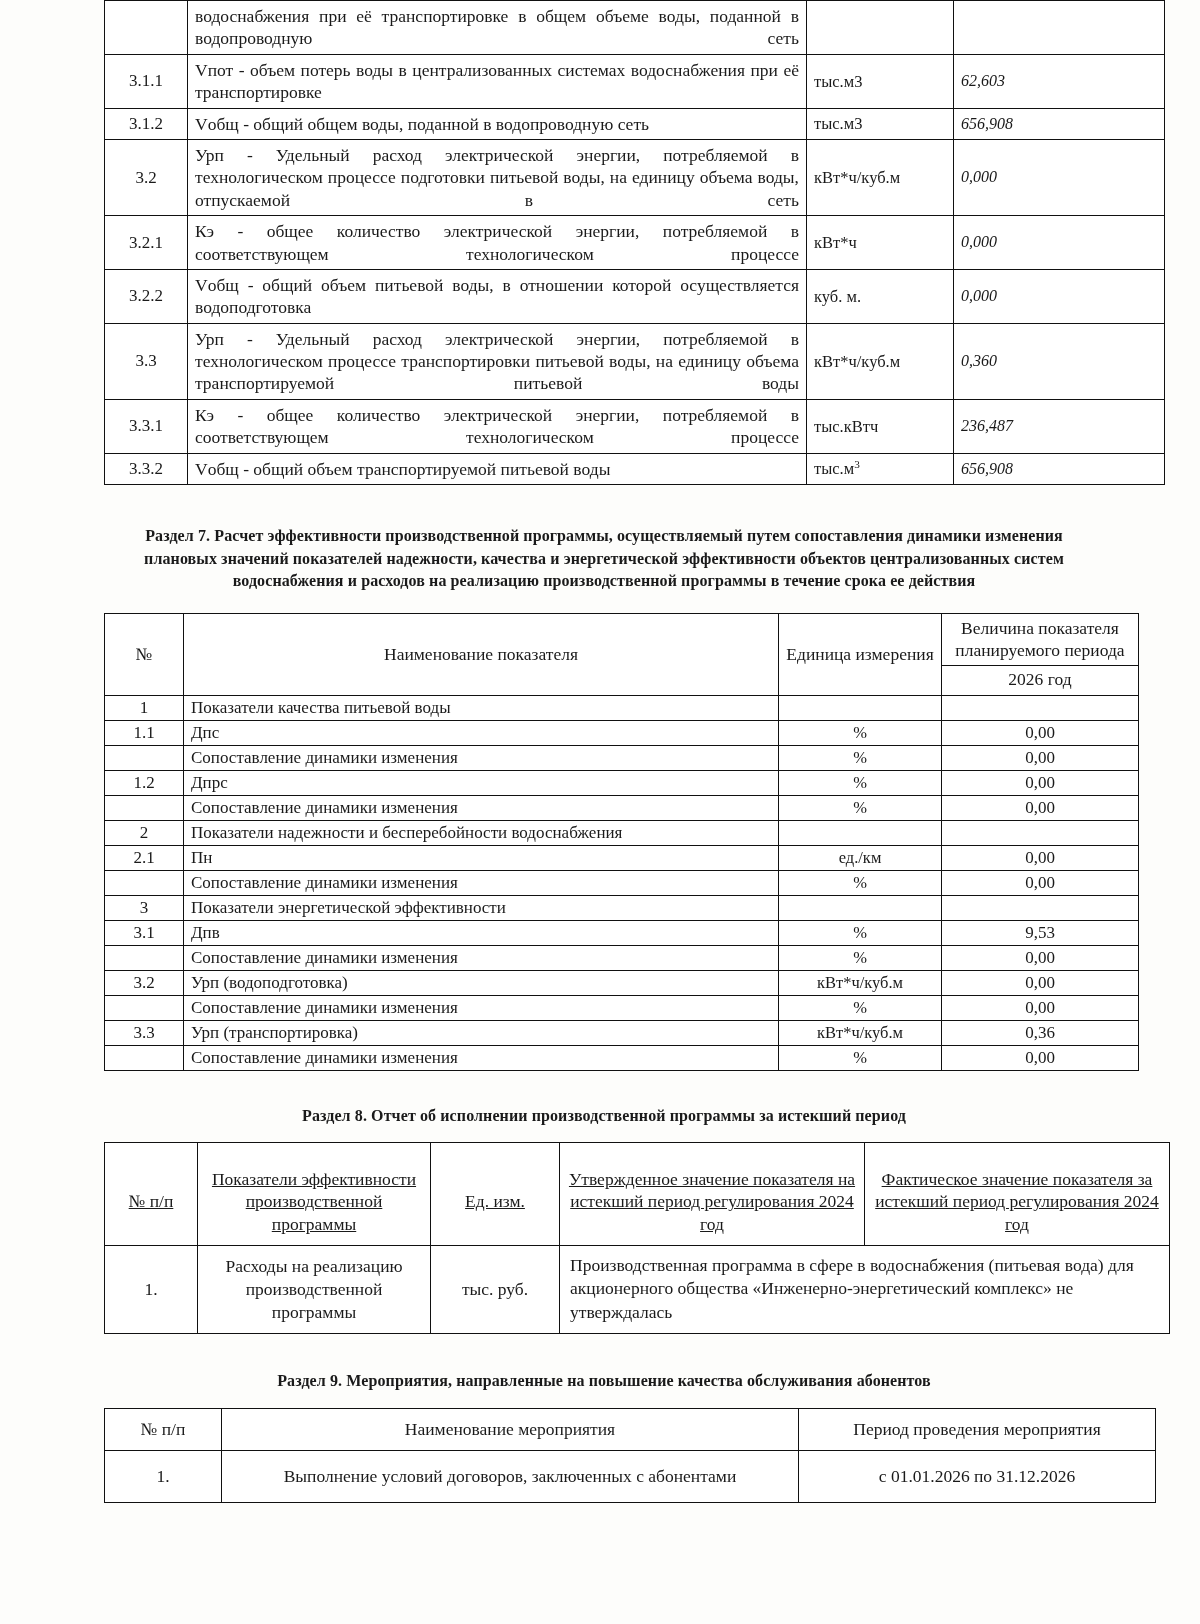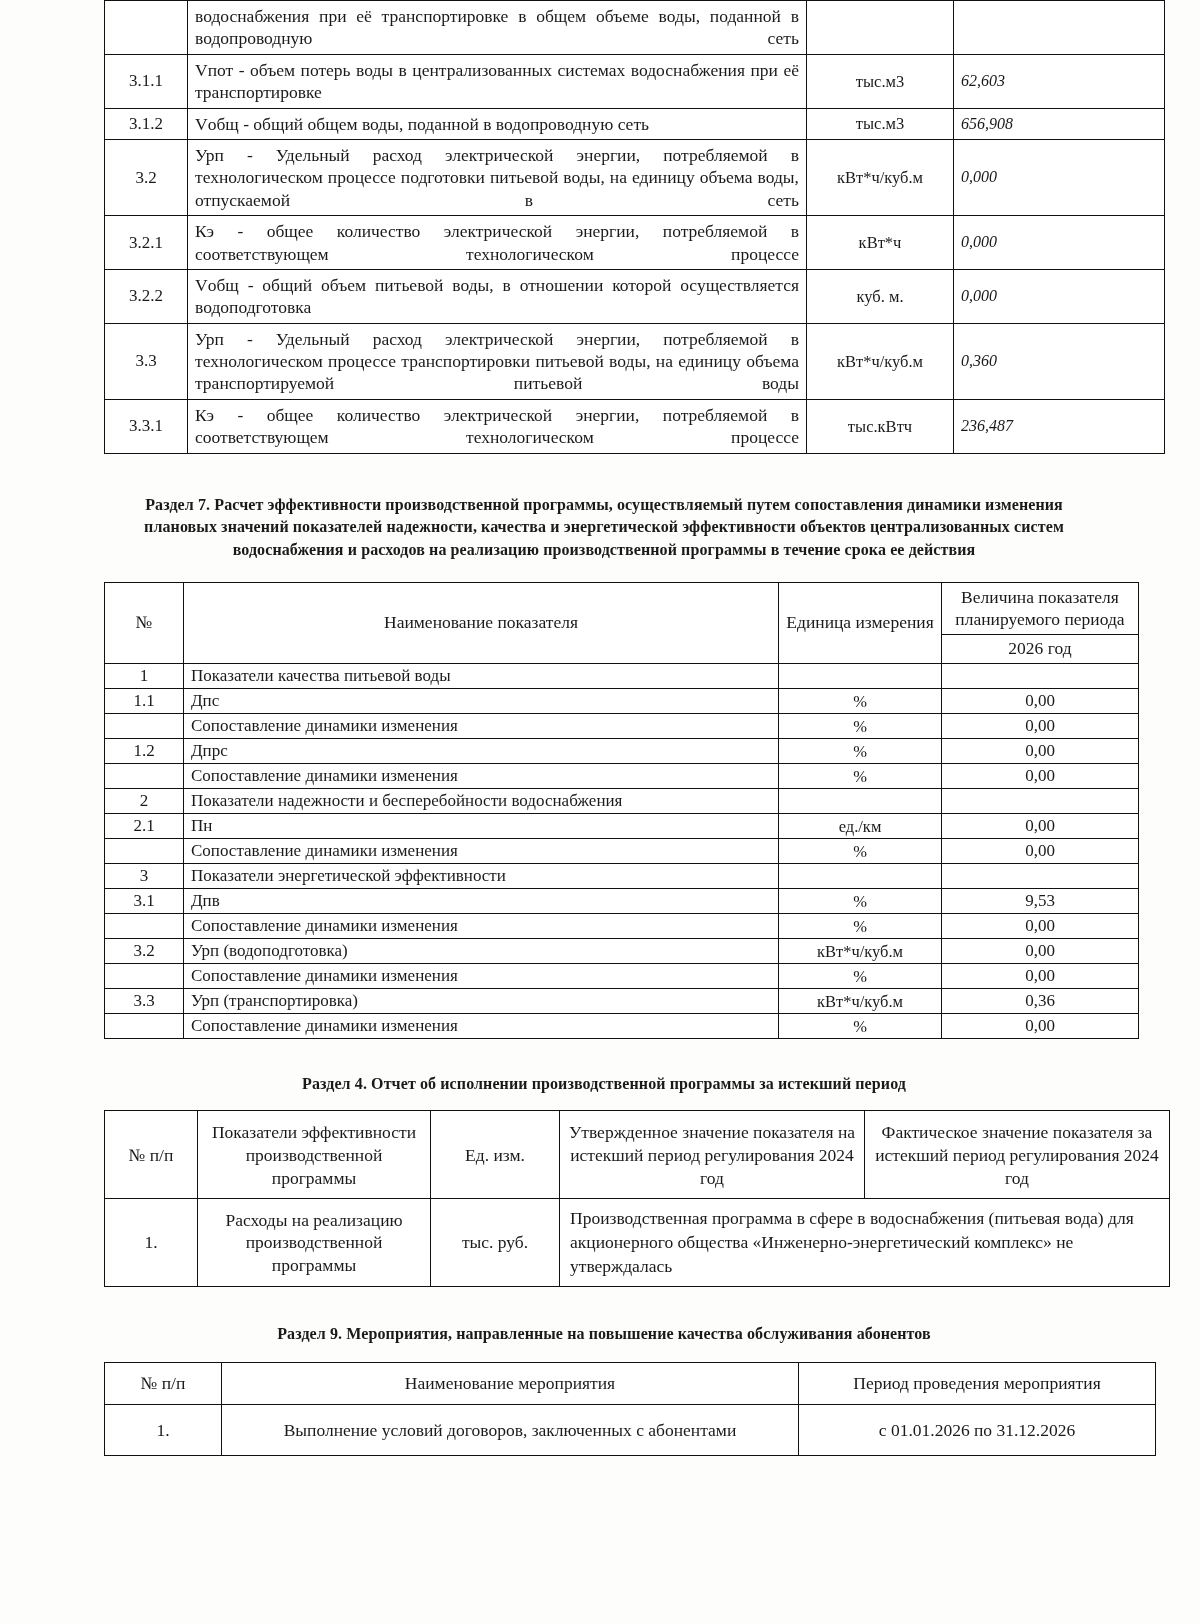--- a/index.html
+++ b/index.html
@@ -52,21 +52,21 @@
   .just {
     text-align: justify;
     text-align-last: justify;
     hyphens: auto;
   }
 
   
   #table-energy td { height: 1px; }
   #table-energy .num  { width: 68px; text-align: center; font-size: 17px; }
   #table-energy .name { width: 604px; }
-  #table-energy .unit { width: 132px; text-align: center; font-size: 16.5px; }
+  #table-energy .unit { width: 132px; text-align: left; font-size: 16.5px; }
   #table-energy .val  { width: 196px; font-size: 16px; font-style: italic; }
   .tall td { padding-top: 9px; padding-bottom: 9px; }
 
   sup { font-size: 0.68em; vertical-align: super; line-height: 0; }
 
   
   .section-heading {
     font-weight: bold;
     font-size: 16px;
     line-height: 1.42;
@@ -119,21 +119,21 @@
   #table-report .r-ind  { width: 220px; text-align: center; }
   #table-report .r-unit { width: 116px; text-align: center; }
   #table-report .r-appr { width: 292px; text-align: center; }
   #table-report .r-fact { width: 292px; text-align: center; }
   #table-report .merged {
     text-align: left;
     line-height: 1.35;
     padding: 8px 10px;
   }
   #table-report .tall-head td,
-  #table-report .tall-head th { padding-top: 10px; padding-bottom: 9px; }
+  #table-report .tall-head th { padding-top: 25px; padding-bottom: 9px; text-decoration: underline; }
 
   
   #table-measures { table-layout: fixed; }
   #table-measures th, #table-measures td {
     font-size: 17.5px;
     padding: 9px 8px;
     text-align: center;
     line-height: 1.3;
   }
   #table-measures .m-num  { width: 100px; }
@@ -190,20 +190,26 @@
           <td class="name just">Урп - Удельный расход электрической энергии, потребляемой в технологическом процессе транспортировки питьевой воды, на единицу объема транспортируемой питьевой воды</td>
           <td class="unit">кВт*ч/куб.м</td>
           <td class="val">0,360</td>
         </tr>
         <tr class="tall">
           <td class="num">3.3.1</td>
           <td class="name just">Кэ - общее количество электрической энергии, потребляемой в соответствующем технологическом процессе</td>
           <td class="unit">тыс.кВтч</td>
           <td class="val">236,487</td>
         </tr>
+        <tr>
+          <td class="num">3.3.2</td>
+          <td class="name l">Vобщ - общий объем транспортируемой питьевой воды</td>
+          <td class="unit"><span>тыс.м</span><sup>3</sup></td>
+          <td class="val">656,908</td>
+        </tr>
       </tbody>
     </table>
 
     <div class="section-heading h7">Раздел 7.  Расчет эффективности производственной программы, осуществляемый путем сопоставления динамики изменения плановых значений показателей надежности, качества и энергетической эффективности объектов централизованных систем водоснабжения и расходов на реализацию производственной программы в течение срока ее действия</div>
 
     <table class="doc" id="table-eff">
       <thead>
         <tr>
           <th class="h-num" rowspan="2">№</th>
           <th class="h-name" rowspan="2">Наименование показателя</th>
@@ -303,21 +309,21 @@
         <tr>
           <td class="n"></td>
           <td class="l">Сопоставление динамики изменения</td>
           <td class="u">%</td>
           <td class="v">0,00</td>
         </tr>
       </tbody>
     </table>
 
     <div class="section-heading h8">
-      <div>Раздел 4.  Отчет об исполнении производственной программы за истекший период</div>
+      <div>Раздел 8.  Отчет об исполнении производственной программы за истекший период</div>
     </div>
 
     <table class="doc" id="table-report">
       <thead>
         <tr class="tall-head">
           <th class="r-num">№ п/п</th>
           <th class="r-ind">Показатели эффективности производственной программы</th>
           <th class="r-unit">Ед. изм.</th>
           <th class="r-appr">Утвержденное значение показателя на истекший период регулирования 2024 год</th>
           <th class="r-fact">Фактическое значение показателя за истекший период регулирования 2024 год</th>

